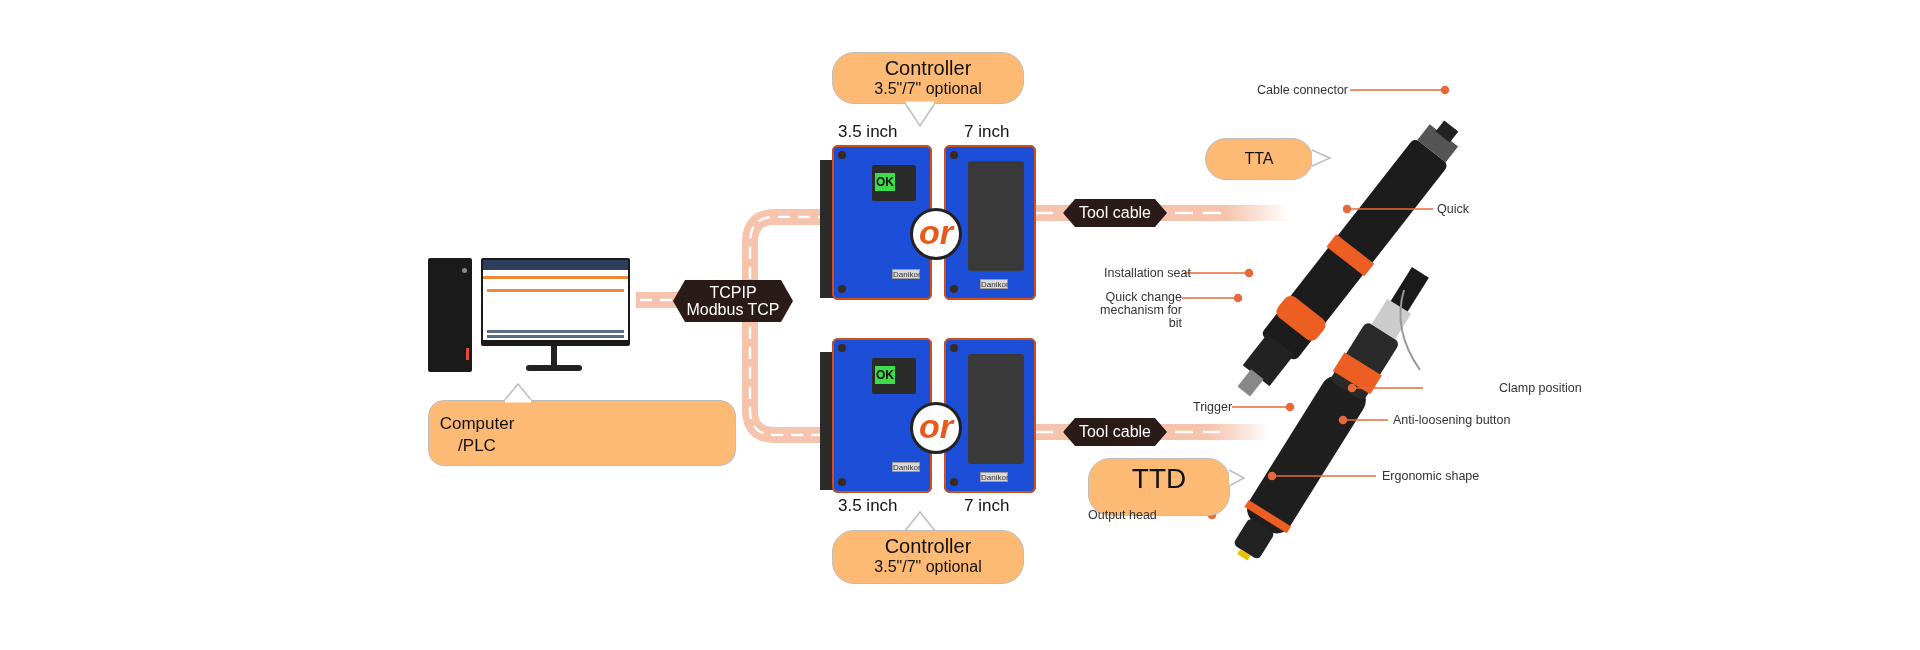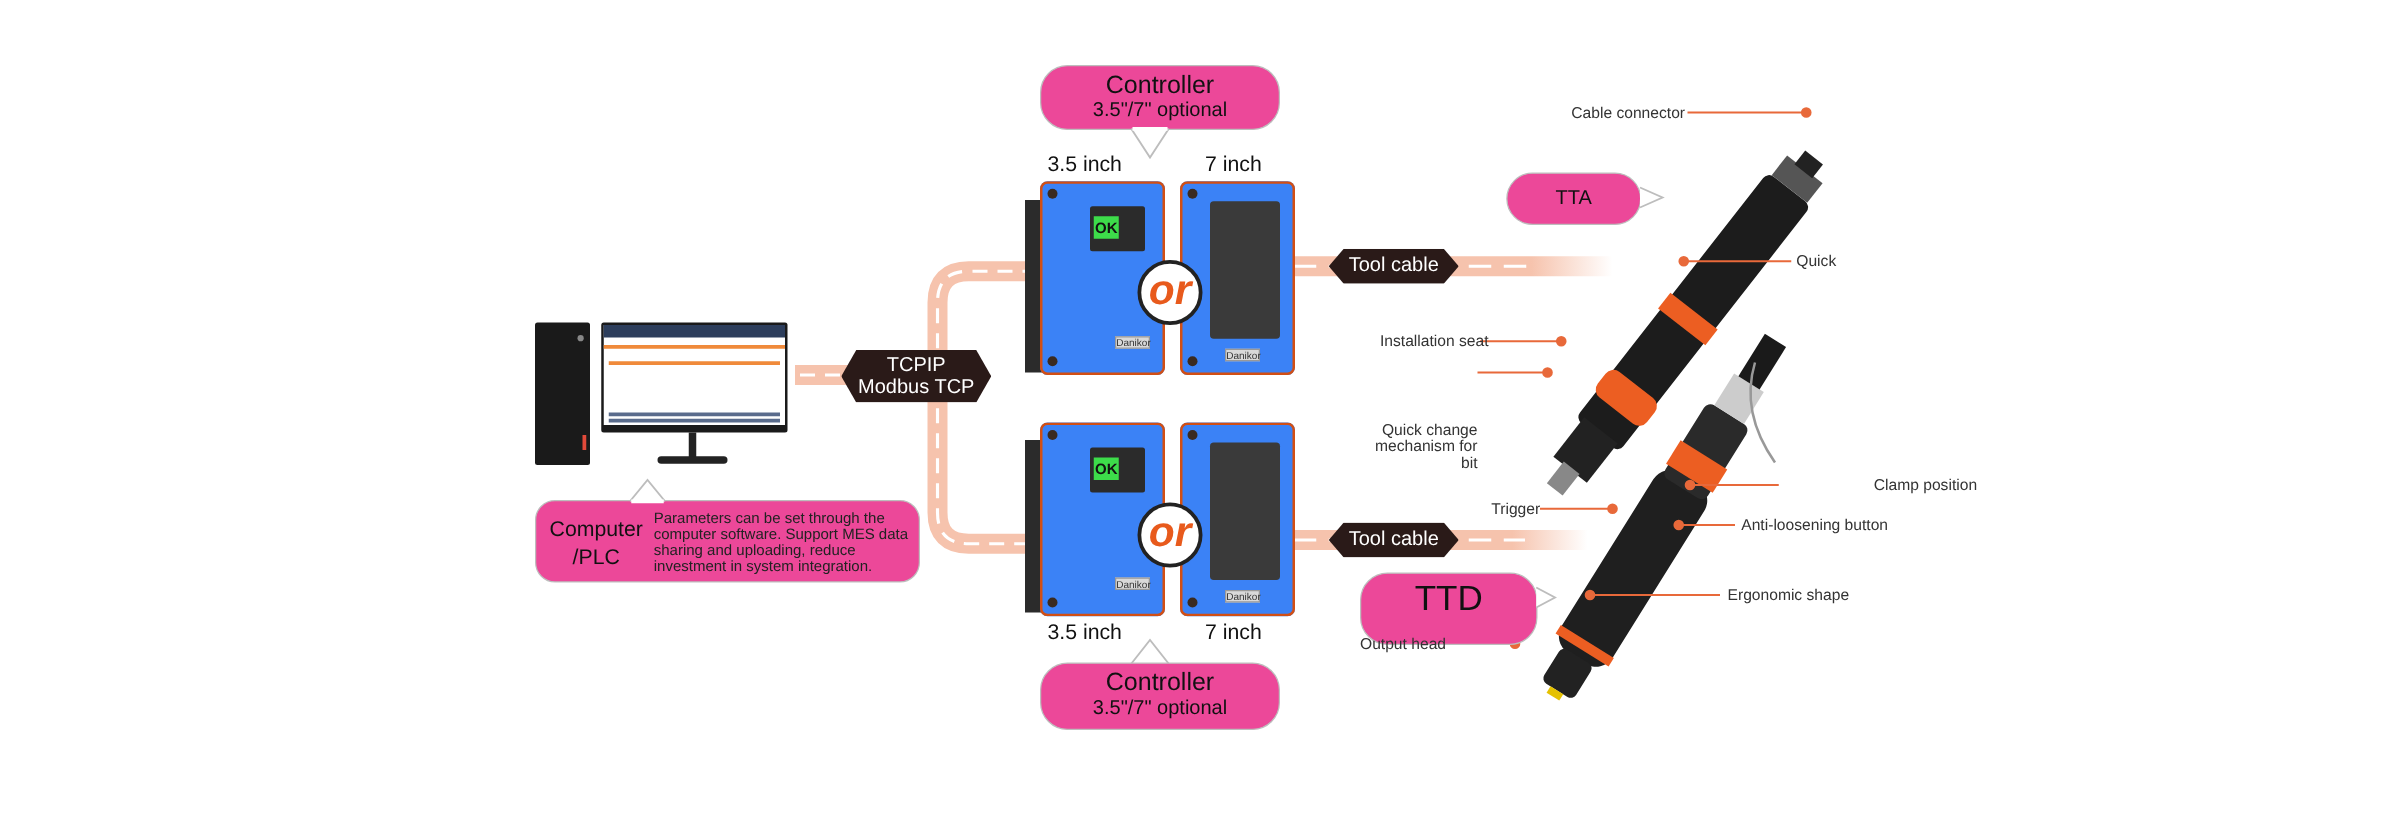--- a/index.html
+++ b/index.html
@@ -1,23 +1,23 @@
 <!DOCTYPE html>
 <html><head>
 <meta charset="utf-8">
 <style>
   * { box-sizing: border-box; margin: 0; padding: 0; }
   body { width: 1920px; height: 650px; background: #ffffff; position: relative; overflow: hidden; font-family: "Liberation Sans", "DejaVu Sans", sans-serif; color: #222; }
   .abs { position: absolute; }
   svg.bg { position: absolute; left: 0; top: 0; }
-  .bubble { position: absolute; background: #ec4899; border: 1.5px solid #bdbdbd; border-radius: 22px; text-align: center; color: #111; }
+  .bubble { position: absolute; background: #fdba74; border: 1.5px solid #bdbdbd; border-radius: 22px; text-align: center; color: #111; }
   .tag { position: absolute; background: #2a1a18; color: #fff; text-align: center; clip-path: polygon(12px 0, calc(100% - 12px) 0, 100% 50%, calc(100% - 12px) 100%, 12px 100%, 0 50%); }
   .lbl { position: absolute; font-size: 12.5px; color: #333; white-space: nowrap; }
   .size-lbl { position: absolute; font-size: 17px; color: #111; }
-  .ctrl { position: absolute; background: #3b82f6; border-radius: 6px; box-shadow: inset 0 0 0 2px #d24f14; }
+  .ctrl { position: absolute; background: #1d4ed8; border-radius: 6px; box-shadow: inset 0 0 0 2px #d24f14; }
   .ctrl-side { position: absolute; background: #2b2b2b; }
   .screw { position: absolute; width: 8px; height: 8px; border-radius: 50%; background: #3a2a20; }
   .plate { position: absolute; background: #d9d9d9; font-size: 8px; color: #333; text-align: center; border: 1px solid #999; }
   .or { position: absolute; width: 52px; height: 52px; border-radius: 50%; background: #fff; border: 3px solid #222; color: #e85a1c; font-weight: bold; font-size: 34px; text-align: center; line-height: 42px; font-style: italic; }
 </style>
 </head>
 <body>
 
 <svg class="bg" width="1920" height="650">
   <defs>
@@ -101,21 +101,20 @@
   </div>
 </div>
 <div class="abs" style="left:551px;top:346px;width:6px;height:20px;background:#222;"></div>
 <div class="abs" style="left:526px;top:365px;width:56px;height:6px;background:#222;border-radius:3px;"></div>
 
 <div class="bubble" style="left:428px;top:400px;width:308px;height:66px;border-radius:16px;">
   <div class="abs" style="left:8px;top:12px;width:80px;font-size:17px;line-height:22px;">
     <div>Computer</div>
     <div>/PLC</div>
   </div>
-  <div class="abs" style="left:94px;top:7px;width:208px;font-size:12px;line-height:13px;text-align:left;color:#222;">Parameters can be set through the computer software. Support MES data sharing and uploading, reduce investment in system integration.</div>
 </div>
 <svg class="bg" width="1920" height="650" style="pointer-events:none;">
   <path d="M504 401 L518 384 L532 401" fill="#fff" stroke="#bdbdbd" stroke-width="1.5"></path>
   <line x1="505" y1="401" x2="531" y2="401" stroke="#fff" stroke-width="3"></line>
 </svg>
 
 <div class="tag" style="left:673px;top:280px;width:120px;height:42px;padding-top:4px;font-size:16px;line-height:17px;">
   <div>TCPIP</div>
   <div>Modbus TCP</div>
 </div>
@@ -188,19 +187,19 @@
 <div class="bubble" style="left:1088px;top:458px;width:142px;height:58px;font-size:28px;line-height:40px;text-align:center;">
   <span>TTD</span>
 </div>
 <svg class="bg" width="1920" height="650" style="pointer-events:none;">
   <path d="M1229 470 L1244 478 L1229 486" fill="#fff" stroke="#bdbdbd" stroke-width="1.5"></path>
 </svg>
 
 <div class="lbl" style="left:1257px;top:83px;">Cable connector</div>
 <div class="lbl" style="left:1437px;top:202px;">Quick</div>
 <div class="lbl" style="left:1104px;top:266px;">Installation seat</div>
-<div class="lbl" style="left:1090px;top:291px;width:92px;white-space:normal;text-align:right;line-height:13px;margin-top:47px;">Quick change mechanism for bit</div>
+<div class="lbl" style="left:1090px;top:291px;width:92px;white-space:normal;text-align:right;line-height:13px;">Quick change mechanism for bit</div>
 
 <div class="lbl" style="left:1193px;top:400px;">Trigger</div>
 <div class="lbl" style="left:1499px;top:381px;">Clamp position</div>
 <div class="lbl" style="left:1393px;top:413px;">Anti-loosening button</div>
 <div class="lbl" style="left:1382px;top:469px;">Ergonomic shape</div>
 <div class="lbl" style="left:1088px;top:508px;">Output head</div>
 
 </body></html>

